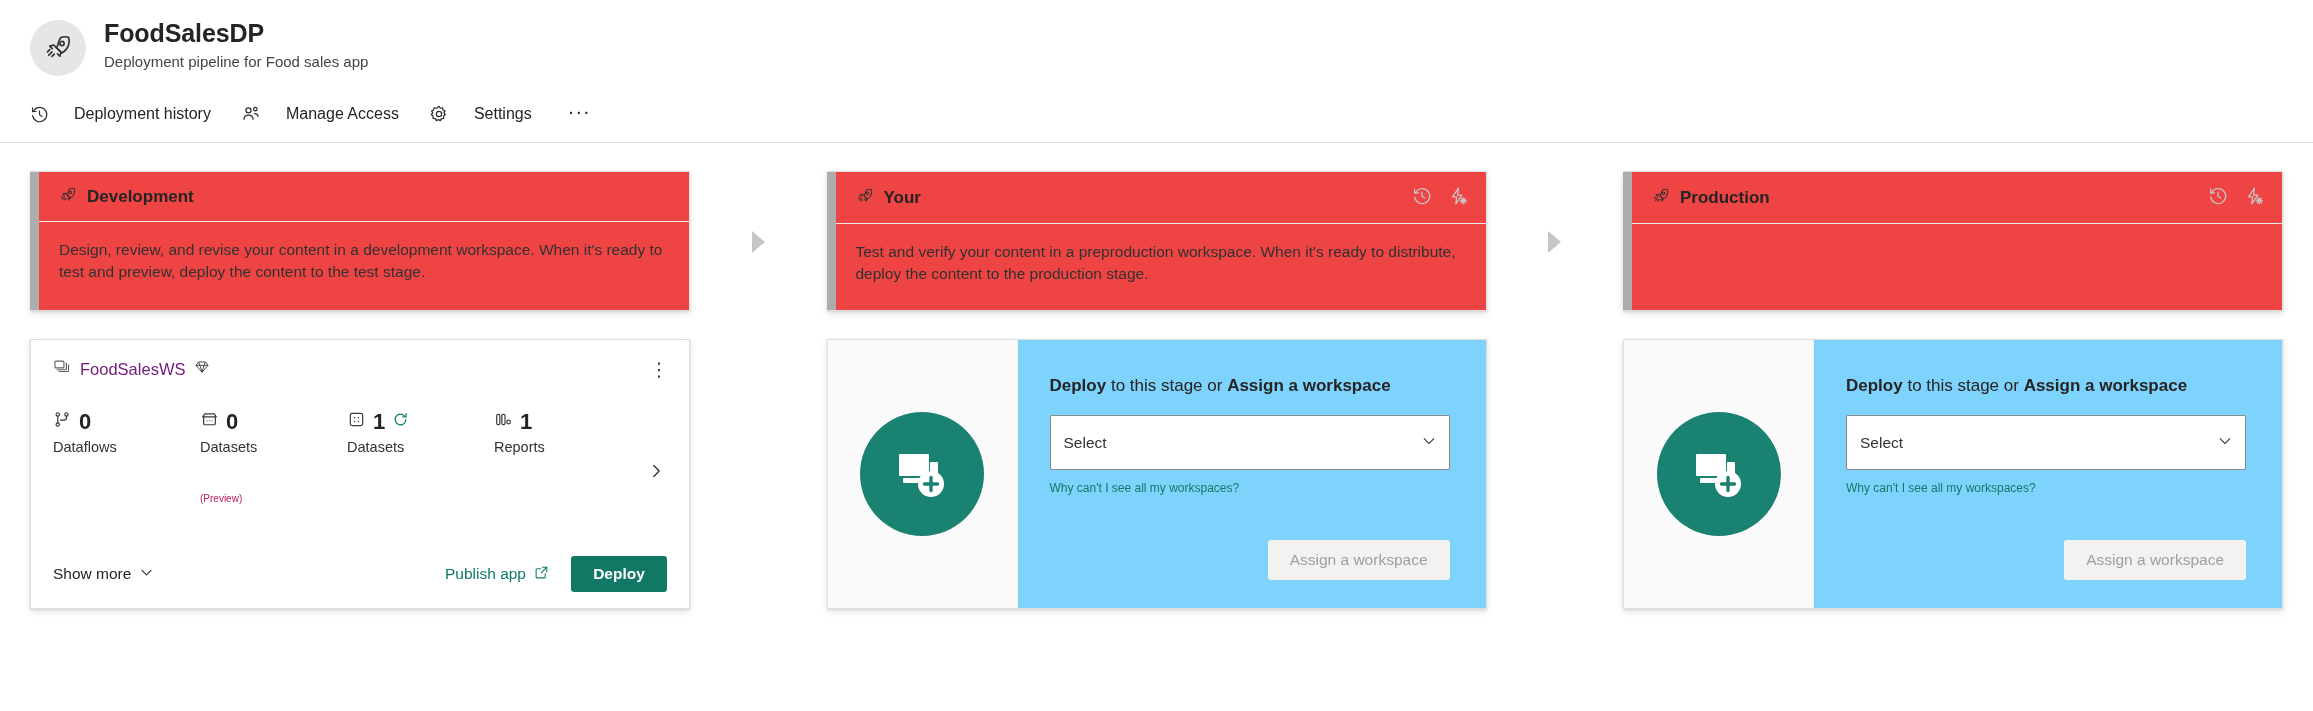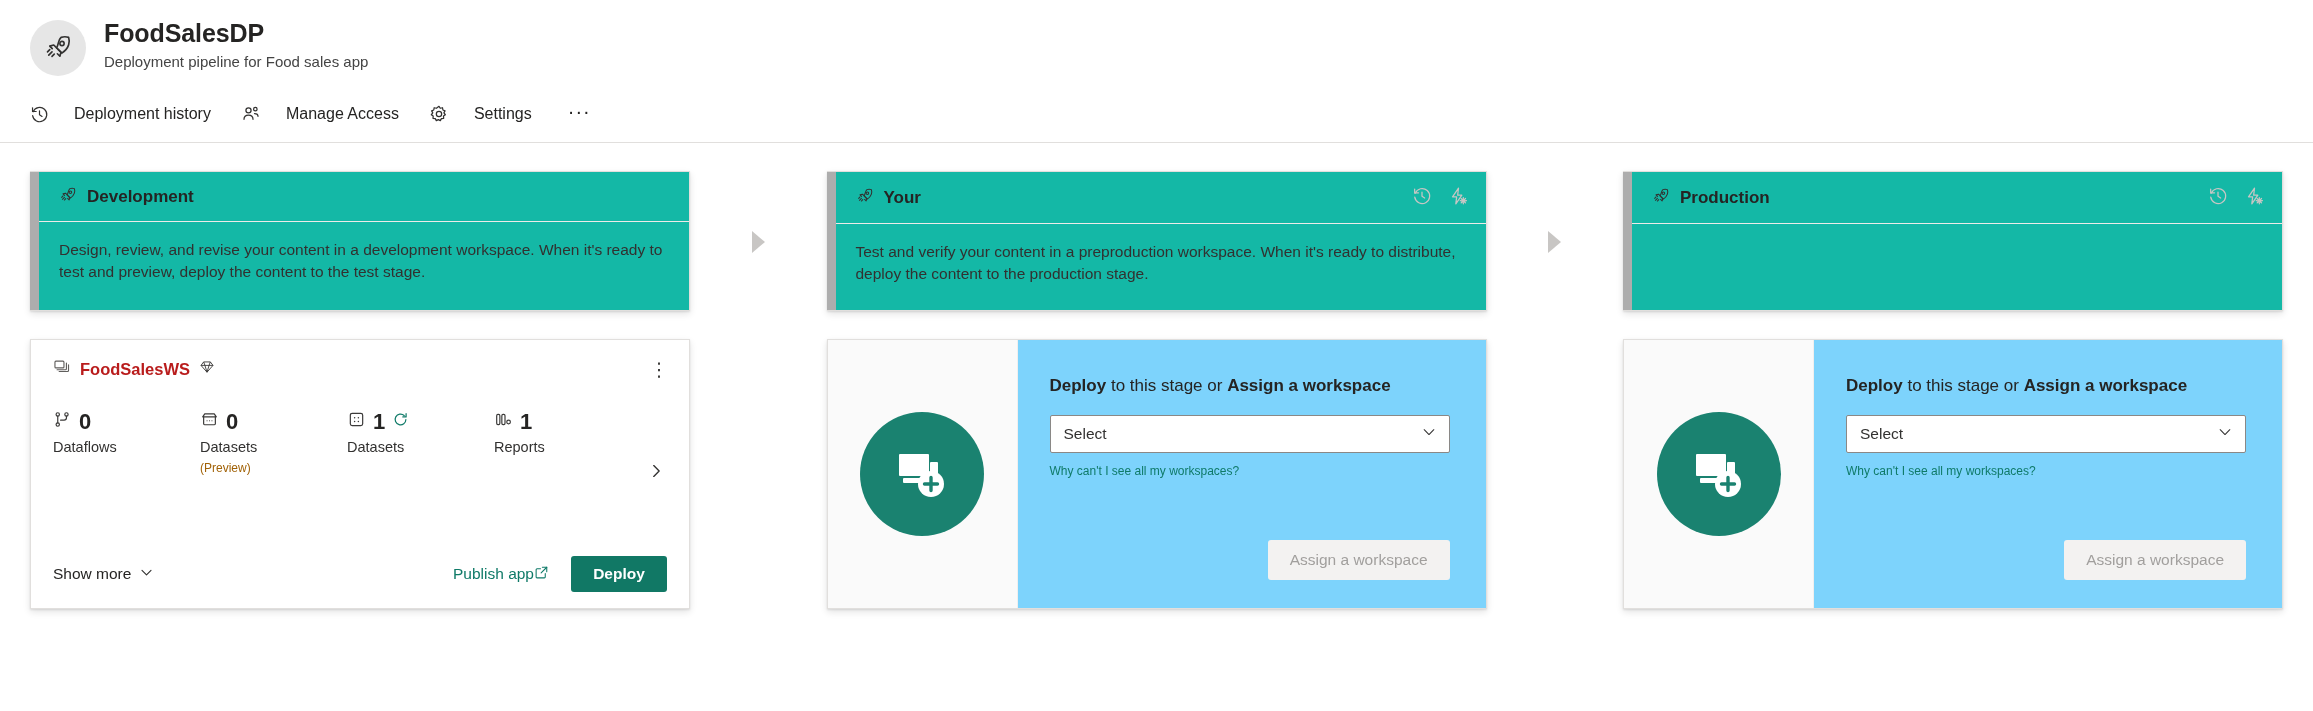--- a/index.html
+++ b/index.html
@@ -111,21 +111,21 @@
   }
   .arrow-tri {
     width: 0; height: 0;
     border-top: 11px solid transparent;
     border-bottom: 11px solid transparent;
     border-left: 13px solid #c8c6c4;
   }
 
   
   .stage-card {
-    background: #14b8a6;
+    background: #ef4444;
     border: 1px solid #e1dfdd;
     border-left: none;
     box-shadow: 0 0.6px 1.8px rgba(0,0,0,0.10), 0 3.2px 7.2px rgba(0,0,0,0.11);
     display: flex;
     min-height: 140px;
     justify-content: space-between;
   }
   .stage-accent {
     width: 9px;
     flex: 0 0 9px;
@@ -170,22 +170,22 @@
     min-height: 270px;
   }
   .ws-head {
     display: flex;
     align-items: center;
     justify-content: space-between;
   }
   .ws-head-left { display: flex; align-items: center; gap: 9px; }
   .ws-name {
     font-size: 16.5px;
-    font-weight: bold;
-    color: #b91c1c;
+    font-weight: normal;
+    color: #701a75;
     cursor: pointer;
   }
   .ws-kebab {
     font-size: 19px;
     line-height: 0.55;
     color: #3b3a39;
     cursor: pointer;
     letter-spacing: 0;
     padding: 0 4px;
     writing-mode: vertical-rl;
@@ -211,23 +211,24 @@
     font-weight: bold;
     color: #252423;
     line-height: 1;
   }
   .metric-label {
     font-size: 14.5px;
     color: #323130;
     line-height: 1.25;
   }
   .metric-sub {
-    font-size: 12px;
-    color: #a16207;
+    font-size: 10px;
+    color: #be185d;
     line-height: 1.2;
+    margin-top: 32px;
   }
   .metric-chevron {
     flex: 0 0 auto;
     display: flex;
     align-items: center;
     align-self: center;
     padding: 0 2px 0 6px;
     cursor: pointer;
     margin-top: 6px;
   }
@@ -242,20 +243,21 @@
     align-items: center;
     gap: 8px;
     font-size: 15.5px;
     color: #252423;
     cursor: pointer;
   }
   .ws-foot-right { display: flex; align-items: center; gap: 22px; }
   .publish-app {
     display: flex;
     align-items: center;
+    gap: 8px;
     font-size: 15.5px;
     color: #0f7a68;
     cursor: pointer;
   }
   .btn-deploy {
     background: #117865;
     color: #ffffff;
     border: none;
     font-size: 15.5px;
     font-weight: bold;
@@ -300,21 +302,21 @@
   .empty-heading {
     font-size: 17px;
     color: #252423;
     margin-bottom: 19px;
     line-height: 1.2;
   }
   .empty-heading b { font-weight: bold; }
   .select-box {
     border: 1px solid #8a8886;
     background: #ffffff;
-    height: 38px;
+    height: 55px;
     display: flex;
     align-items: center;
     justify-content: space-between;
     padding: 0 12px 0 13px;
     font-size: 15.5px;
     color: #323130;
     cursor: pointer;
     border-radius: 2px;
   }
   .help-link {

